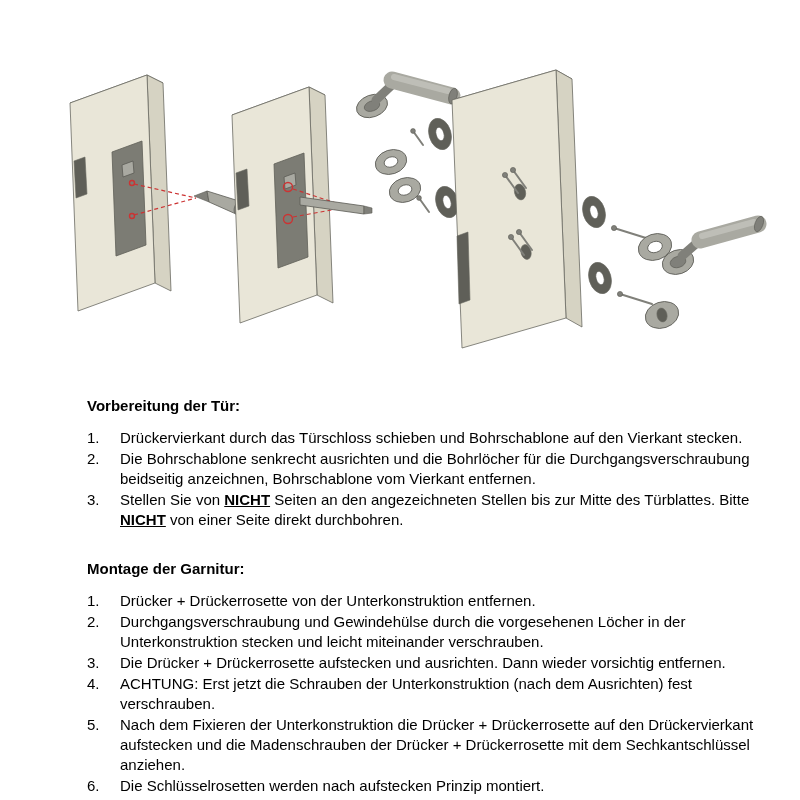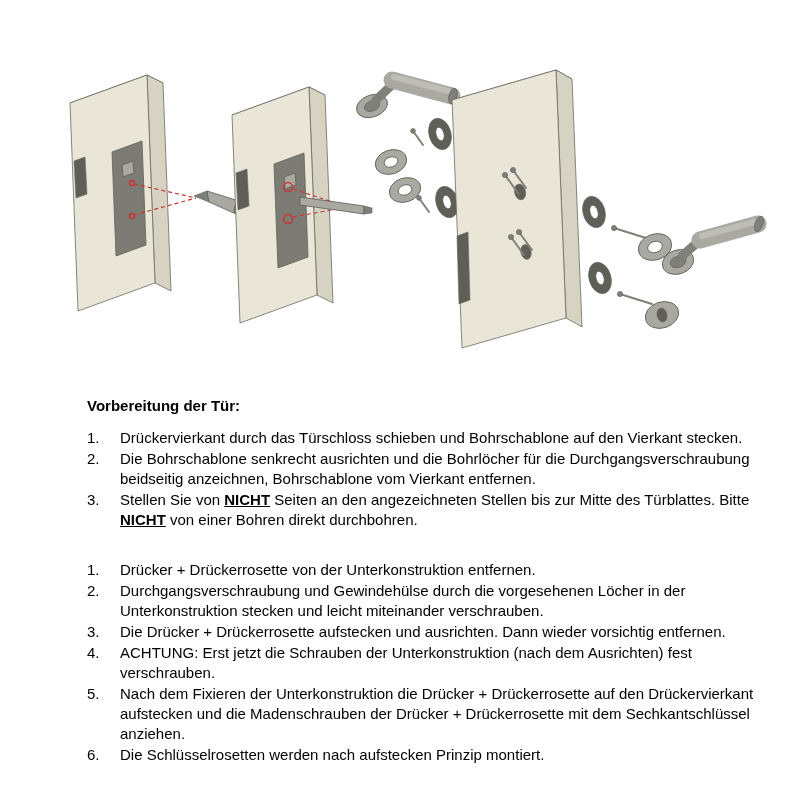--- a/index.html
+++ b/index.html
@@ -173,23 +173,24 @@
     </g>
   </svg>
 
   <div class="content">
 
     <h2 class="sec-heading">Vorbereitung der Tür:</h2>
 
     <ol class="steps first">
       <li>Drückervierkant durch das Türschloss schieben und Bohrschablone auf den Vierkant stecken.</li>
       <li>Die Bohrschablone senkrecht ausrichten und die Bohrlöcher für die Durchgangsverschraubung beidseitig anzeichnen, Bohrschablone vom Vierkant entfernen.</li>
-      <li><span>Stellen Sie von </span><span class="bu">NICHT</span><span> Seiten an den angezeichneten Stellen bis zur Mitte des Türblattes. Bitte </span><span class="bu">NICHT</span><span> von einer Bohren direkt durchbohren.</span></li>
+      <li><span>Stellen Sie von </span><span class="bu">NICHT</span><span> Seiten an den angezeichneten Stellen bis zur Mitte des Türblattes. Bitte </span><span class="bu">NICHT</span><span> von einer Seite direkt durchbohren.</span></li>
     </ol>
 
+    <h2 class="sec-heading">Montage der Garnitur:</h2>
 
     <ol class="steps">
       <li>Drücker + Drückerrosette von der Unterkonstruktion entfernen.</li>
       <li>Durchgangsverschraubung und Gewindehülse durch die vorgesehenen Löcher in der Unterkonstruktion stecken und leicht miteinander verschrauben.</li>
       <li>Die Drücker + Drückerrosette aufstecken und ausrichten. Dann wieder vorsichtig entfernen.</li>
       <li>ACHTUNG: Erst jetzt die Schrauben der Unterkonstruktion (nach dem Ausrichten) fest verschrauben.</li>
       <li>Nach dem Fixieren der Unterkonstruktion die Drücker + Drückerrosette auf den Drückervierkant aufstecken und die Madenschrauben der Drücker + Drückerrosette mit dem Sechkantschlüssel anziehen.</li>
       <li>Die Schlüsselrosetten werden nach aufstecken Prinzip montiert.</li>
     </ol>
 

